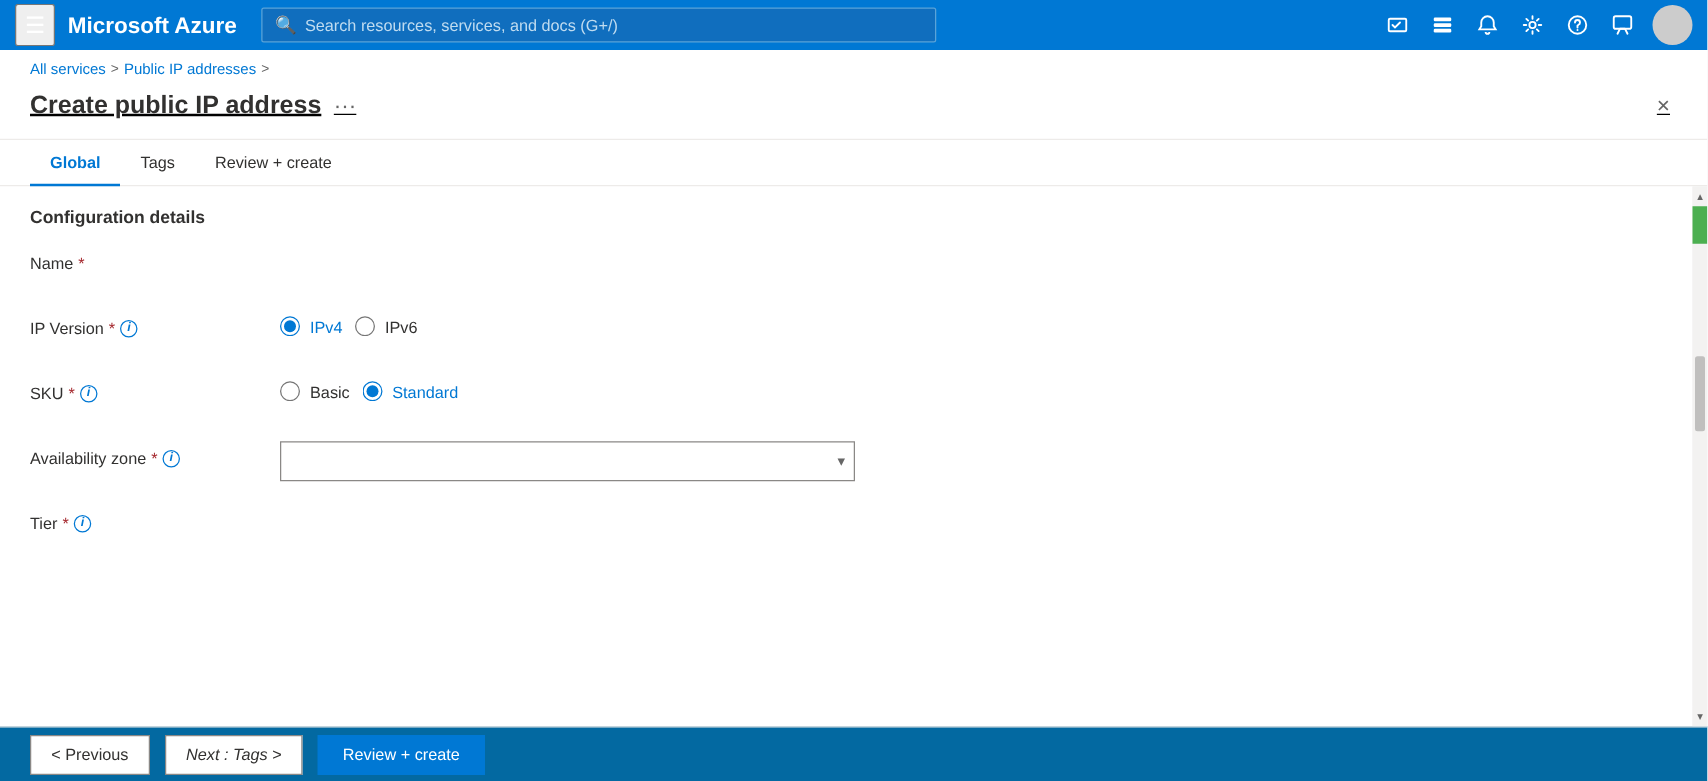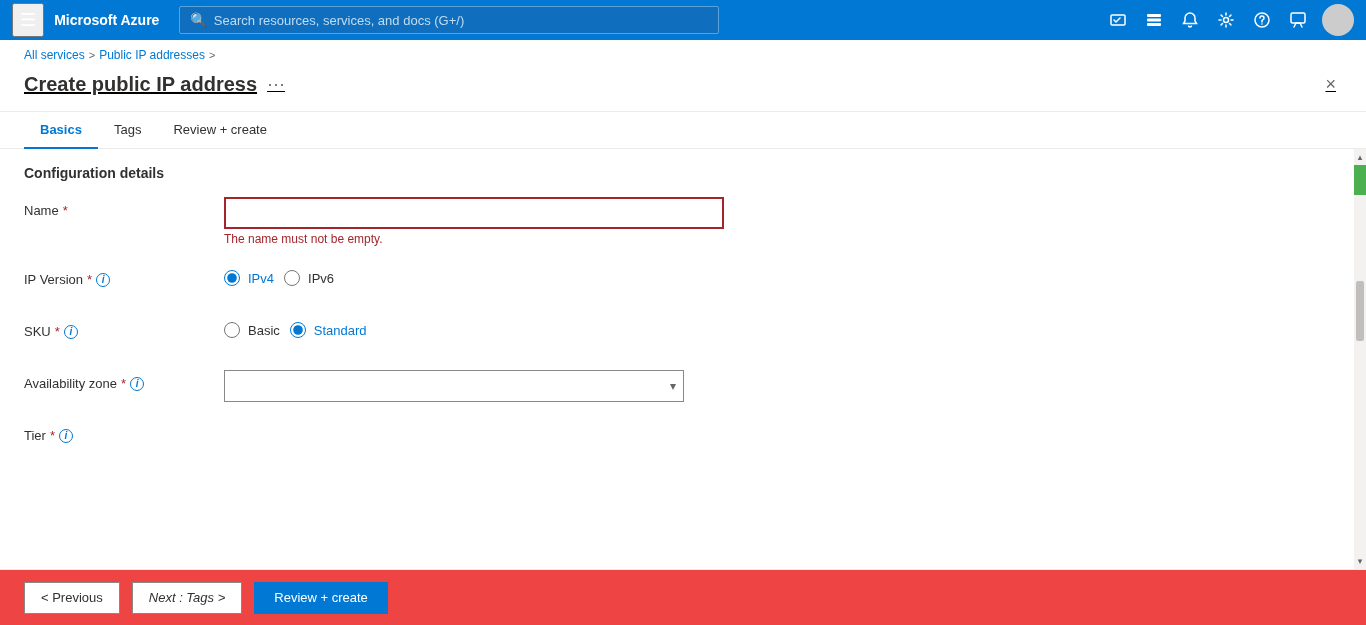--- a/index.html
+++ b/index.html
@@ -16,21 +16,21 @@
     }
     .topnav-hamburger {
       color: white;
       font-size: 18px;
       cursor: pointer;
       padding: 4px 6px;
     }
     .topnav-brand {
       color: white;
       font-weight: 700;
-      font-size: 14px;
+      font-size: 18px;
       margin-right: 10px;
       white-space: nowrap;
     }
     .topnav-search {
       flex: 1;
       max-width: 540px;
       display: flex;
       align-items: center;
       background: #106ebe;
       border: 1px solid #5aa3d8;
@@ -304,22 +304,22 @@
       top: 30%;
       right: 2px;
       width: 8px;
       background: #c0bfbe;
       height: 60px;
       border-radius: 2px;
     }
 
     
     .footer {
-      height: 56px;
-      background: #ef4444;
+      height: 44px;
+      background: #0369a1;
       border-top: 1px solid #edebe9;
       display: flex;
       align-items: center;
       padding: 0 24px;
       gap: 12px;
     }
     .btn-prev {
       border: 1px solid #8a8886;
       background: white;
       padding: 6px 16px;
@@ -411,38 +411,34 @@
     <span class="breadcrumb-sep">&gt;</span>
   </div>
 
   <div class="page-header">
     <span class="page-title">Create public IP address</span>
     <span class="page-header-dots">···</span>
     <button class="page-header-close">×</button>
   </div>
 
   <div class="tabs">
-    <div class="tab active">Basics</div>
+    <div class="tab active">Global</div>
     <div class="tab">Tags</div>
     <div class="tab">Review + create</div>
   </div>
 
   <div class="content-area">
     <div class="content-scroll">
 
       <div class="section-header">Configuration details</div>
 
       <div class="form-row">
         <div class="form-label">
           <span>Name</span>
           <span class="required-star">*</span>
-        </div>
-        <div class="form-control">
-          <input type="text" class="form-input" value="" style="">
-          <div class="error-msg">The name must not be empty.</div>
         </div>
       </div>
 
       <div class="form-row">
         <div class="form-label">
           <span>IP Version</span>
           <span class="required-star">*</span>
           <span class="info-icon">i</span>
         </div>
         <div class="form-control">

